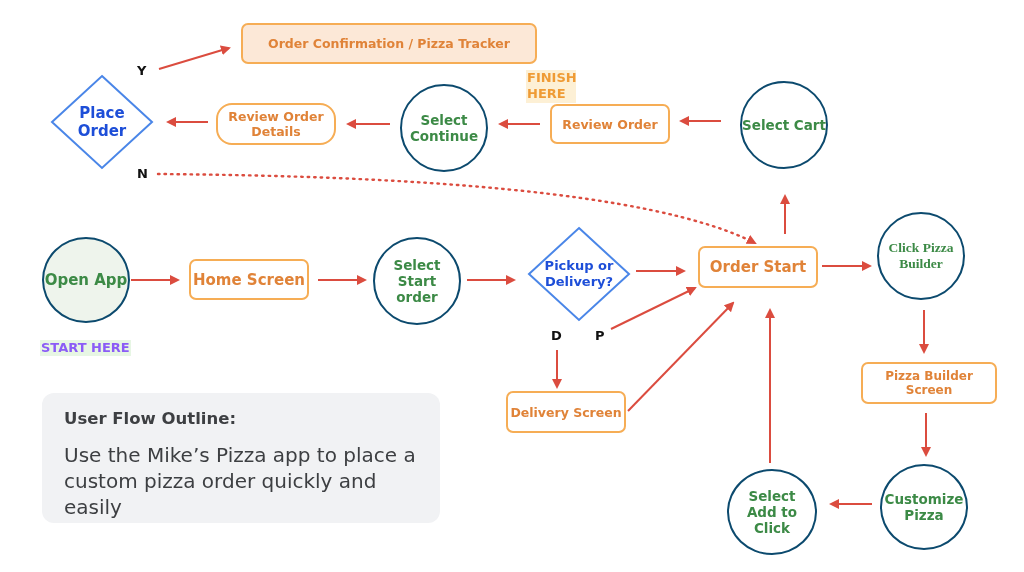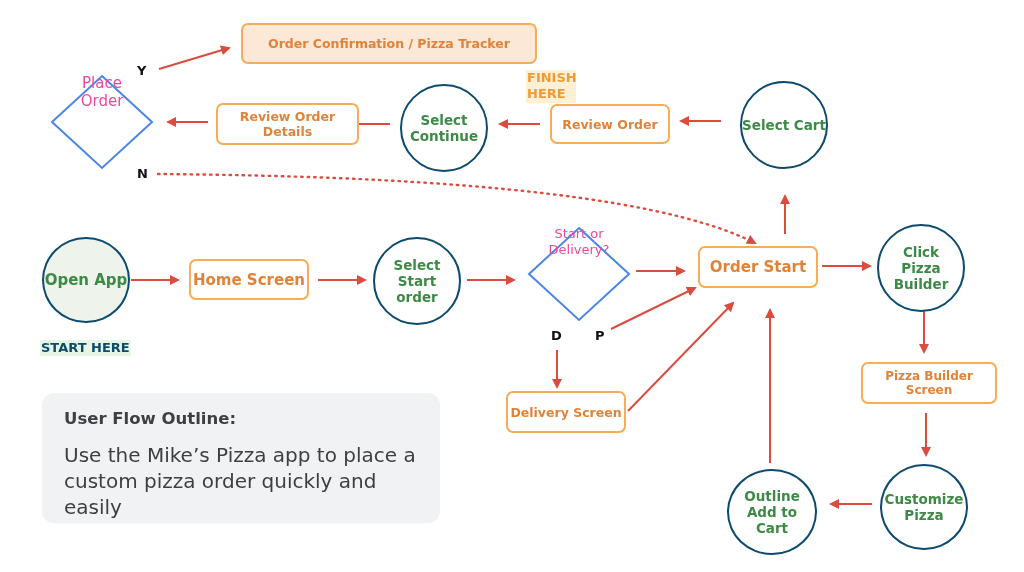--- a/index.html
+++ b/index.html
@@ -33,32 +33,32 @@
       color: #e08338;
       font-size: 12.5px;
       background: #ffffff;
     }
     .rect.big { font-size: 15px; }
     .rect.filled { background: #fce8d7; }
     .diamond-wrap { position: absolute; }
     .diamond-wrap svg { position: absolute; left: 0; top: 0; }
     .diamond-label {
       position: absolute; left: 0; top: 0; width: 100%; height: 100%;
-      display: flex; align-items: flex-start; justify-content: center;
-      text-align: center; font-weight: normal; color: #ec4899;
+      display: flex; align-items: center; justify-content: center;
+      text-align: center; font-weight: bold; color: #1d4ed8;
       line-height: 1.2;
     }
     .branch-label {
       position: absolute; font-weight: bold; font-size: 13px; color: #111;
     }
     .marker-label {
       position: absolute; font-weight: bold; font-size: 13px; line-height: 1.25;
       padding: 0 1px;
     }
-    .start-label { color: #0c4a6e; background: #e7f6e4; }
+    .start-label { color: #8b5cf6; background: #e7f6e4; }
     .finish-label { color: #ef9b35; background: #fdf0d5; }
     #outline {
       position: absolute; left: 42px; top: 393px; width: 398px; height: 130px;
       background: #f1f2f4; border-radius: 12px; box-sizing: border-box;
       padding: 16px 22px;
       color: #3d3f42;
     }
     #outline .title { font-weight: bold; font-size: 16.5px; margin-bottom: 14px; }
     #outline .body { font-size: 20px; line-height: 1.3; }
   </style>
@@ -106,21 +106,21 @@
 
   <div class="diamond-wrap" style="left:50px; top:74px; width:104px; height:96px;">
     <svg width="104" height="96">
       <polygon points="52,2 102,48 52,94 2,48" fill="#ffffff" stroke="#4a86e8" stroke-width="2"></polygon>
     </svg>
     <div class="diamond-label" style="font-size:15px; padding:0 18px; box-sizing:border-box;">
       <span>Place Order</span>
     </div>
   </div>
 
-  <div class="node rect" style="left:216px; top:103px; width:143px; height:42px;">
+  <div class="node rect" style="left:216px; top:103px; width:120px; height:42px;border-radius:16px;">
     <span>Review Order Details</span>
   </div>
 
   <div class="node circle" style="left:400px; top:84px; width:88px; height:88px; padding:0 10px;">
     <span>Select Continue</span>
   </div>
 
   <div class="node rect" style="left:550px; top:104px; width:120px; height:40px;">
     <span>Review Order</span>
   </div>
@@ -149,53 +149,53 @@
 
   <div class="node circle" style="left:373px; top:237px; width:88px; height:88px; padding:0 4px;">
     <span>Select Start order</span>
   </div>
 
   <div class="diamond-wrap" style="left:527px; top:226px; width:104px; height:96px;">
     <svg width="104" height="96">
       <polygon points="52,2 102,48 52,94 2,48" fill="#ffffff" stroke="#4a86e8" stroke-width="2"></polygon>
     </svg>
     <div class="diamond-label" style="font-size:13px; padding:0 16px; box-sizing:border-box;">
-      <span>Start or Delivery?</span>
+      <span>Pickup or Delivery?</span>
     </div>
   </div>
 
   <div class="branch-label" style="left:551px; top:328px;">
     <span>D</span>
   </div>
   <div class="branch-label" style="left:595px; top:328px;">
     <span>P</span>
   </div>
 
   <div class="node rect" style="left:506px; top:391px; width:120px; height:42px;">
     <span>Delivery Screen</span>
   </div>
 
   <div class="node rect big" style="left:698px; top:246px; width:120px; height:42px;">
     <span>Order Start</span>
   </div>
 
-  <div class="node circle" style="left:877px; top:224px; width:88px; height:88px; padding:0 8px;">
+  <div class="node circle" style="left:877px; top:212px; width:88px; height:88px; padding:0 8px;font-family:Liberation Serif, serif;">
     <span>Click Pizza Builder</span>
   </div>
 
   <div class="node rect" style="left:861px; top:362px; width:136px; height:42px; font-size:12px;">
     <span>Pizza Builder Screen</span>
   </div>
 
   <div class="node circle" style="left:880px; top:464px; width:88px; height:86px;">
     <span>Customize Pizza</span>
   </div>
 
   <div class="node circle" style="left:727px; top:469px; width:90px; height:86px; padding:0 4px;">
-    <span>Outline Add to Cart</span>
+    <span>Select Add to Click</span>
   </div>
 
   <div id="outline">
     <div class="title">User Flow Outline:</div>
     <div class="body">Use the Mike’s Pizza app to place a custom pizza order quickly and easily</div>
   </div>
 
 </div>
 
 </body></html>

